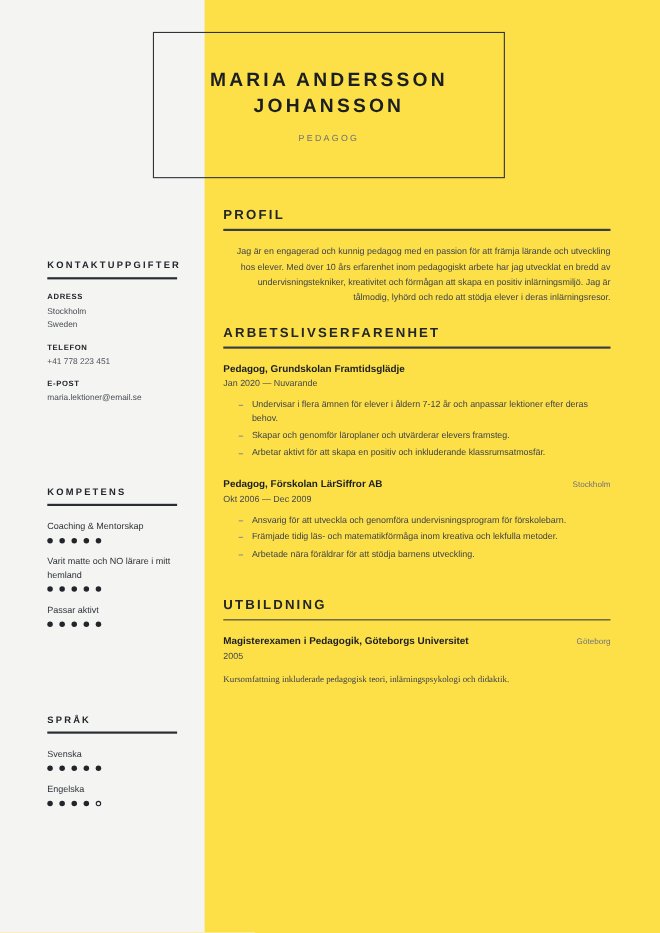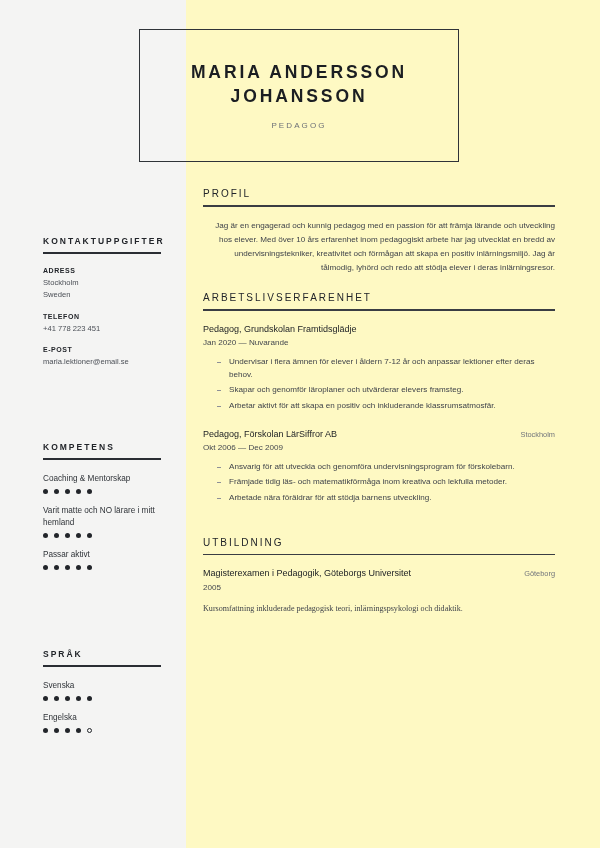--- a/index.html
+++ b/index.html
@@ -8,21 +8,21 @@
     background: #ffffff;
   }
   body {
     font-family: "Liberation Sans", sans-serif;
     -webkit-font-smoothing: antialiased;
   }
   #page {
     position: relative;
     width: 600px;
     height: 848px;
-    background: #fef9c3;
+    background: #fde047;
     overflow: hidden;
   }
   
   #sidebar-bg {
     position: absolute;
     left: 0;
     top: 0;
     width: 186px;
     height: 848px;
     background: #f4f4f3;
@@ -120,22 +120,22 @@
   }
 
   
   #main {
     position: absolute;
     left: 203px;
     top: 188px;
     width: 352px;
   }
   .sec-head {
-    font-size: 10px;
-    font-weight: 400;
+    font-size: 12px;
+    font-weight: 700;
     letter-spacing: 2.0px;
     color: #22252a;
     text-transform: uppercase;
   }
   .sec-rule {
     width: 100%;
     height: 1.5px;
     background: #3a3d43;
     margin-top: 6px;
     margin-bottom: 12px;
@@ -148,21 +148,21 @@
   }
   .entry { margin-bottom: 15px; }
   .entry-top {
     display: flex;
     justify-content: space-between;
     align-items: baseline;
     gap: 10px;
   }
   .entry-title {
     font-size: 9px;
-    font-weight: 400;
+    font-weight: 700;
     color: #1b1e22;
     line-height: 1.4;
   }
   .entry-loc {
     font-size: 7.4px;
     color: #70747b;
     white-space: nowrap;
     flex: none;
   }
   .entry-date {

